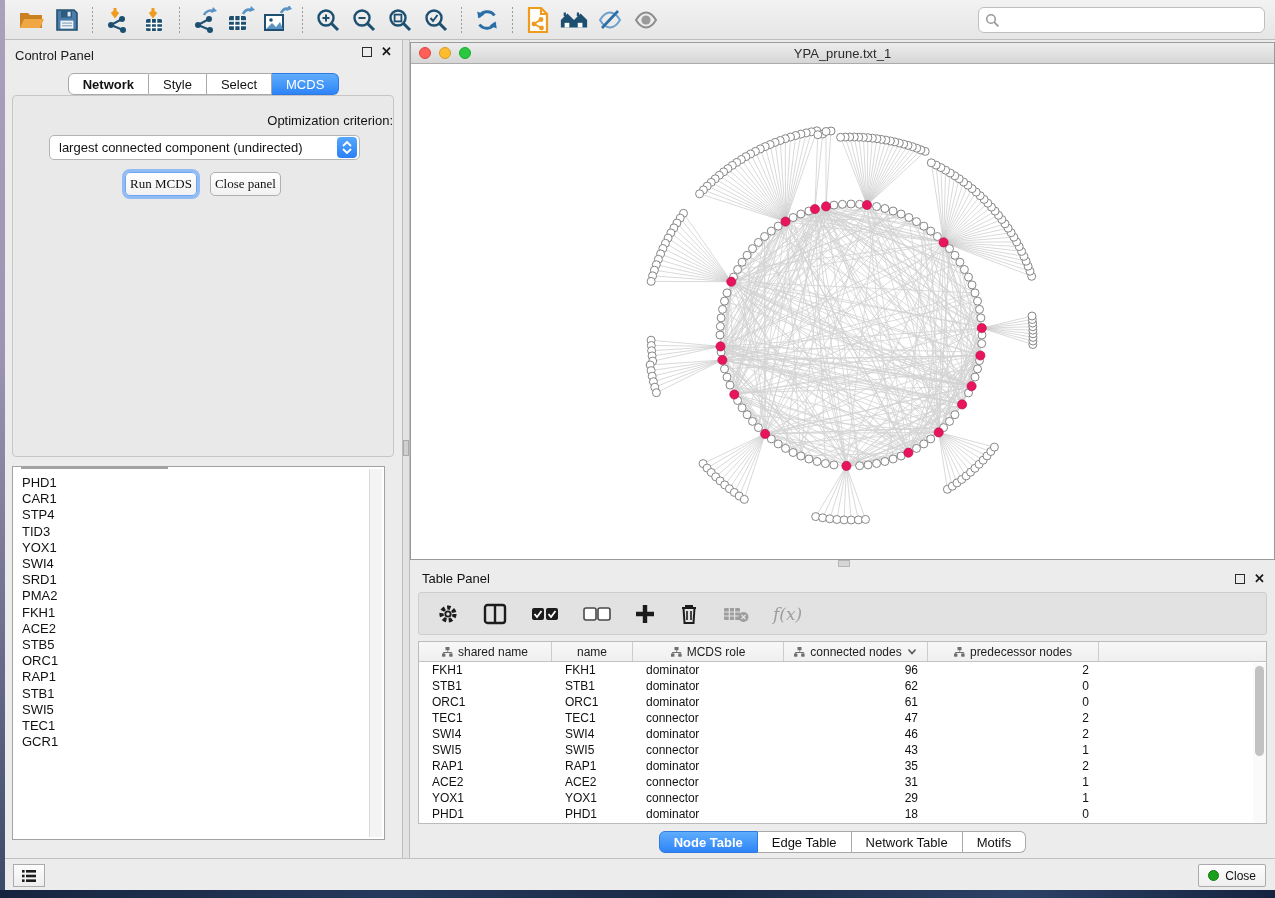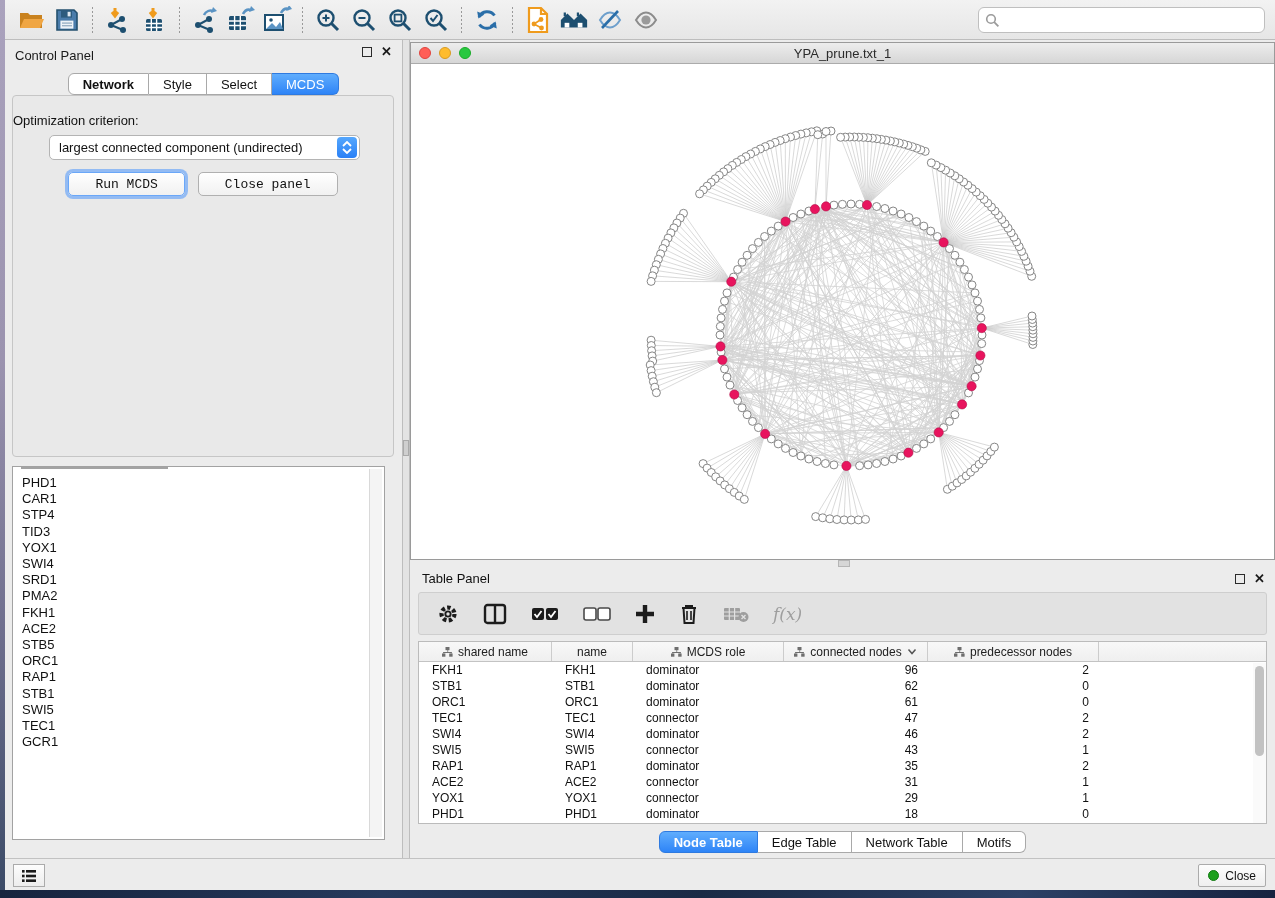--- a/index.html
+++ b/index.html
@@ -36,29 +36,29 @@
   .cp-tabs { position:absolute; left:0; top:33px; width:100%; display:flex; justify-content:center; z-index:3; }
   .seg { display:flex; }
   .seg .tab { height:22px; padding:0 14px; display:flex; align-items:center; background:#fff;
     border:1px solid #a9a9a9; border-left:none; font-size:13px; color:#111; }
   .seg .tab:first-child { border-left:1px solid #a9a9a9; border-radius:6px 0 0 6px;font-weight:bold; }
   .seg .tab:last-child { border-radius:0 6px 6px 0; }
   .seg .tab.active { background:linear-gradient(#5fadfd,#2e84f7); border-color:#2e7ae0; color:#fff; }
 
   .cp-body { position:absolute; left:7px; top:55px; width:382px; height:362px; background:#e9e9e9;
     border:1px solid #c6c6c6; border-radius:4px; }
-  .opt-label { position:absolute; top:17px; width:100%; text-align:left; font-size:13px; }
+  .opt-label { position:absolute; top:17px; width:100%; text-align:right; font-size:13px; }
   .select { position:absolute; left:36px; top:39px; width:311px; height:25px; background:#fff;
     border:1px solid #b4b4b4; border-radius:5px; display:flex; align-items:center; }
   .select .sel-text { flex:1; padding-left:9px; font-size:13px; white-space:nowrap; }
   .stepper { width:20px; height:21px; margin-right:2px; border-radius:4px;
     background:linear-gradient(#55a7fd,#2a80f6); display:flex; flex-direction:column; align-items:center; justify-content:center; gap:1px; }
   .btn-row { position:absolute; top:76px; width:100%; display:flex; justify-content:center; gap:13px; }
-  .mac-btn { height:24px; padding:0 26px; background:linear-gradient(#fff,#f1f1f1); border:1px solid #b0b0b0;
-    border-radius:5px; font-size:13px; font-family:Liberation Mono, monospace; color:#111; }
+  .mac-btn { height:24px; padding:0 4px; background:linear-gradient(#fff,#f1f1f1); border:1px solid #b0b0b0;
+    border-radius:5px; font-size:13px; font-family:Liberation Serif, serif; color:#111; }
   .mac-btn.focused { box-shadow:0 0 0 3px rgba(77,150,252,.55); border-color:#6aa7f8; }
 
   .mcds-fieldset { position:absolute; left:7px; top:426px; width:373px; height:374px;
     border:1px solid #a2a2a2; background:#fff; }
   .mcds-legend { position:absolute; left:8px; top:-8px; background:#a3a3a3; padding:0 4px; font-size:13px;margin-top:8px; }
   .mcds-list { position:absolute; inset:2px 15px 2px 2px; overflow:hidden; background:#fff; padding-top:6px; }
   .mcds-list div { font-size:13px; line-height:16.2px; padding-left:7px; }
   .mcds-scroll { position:absolute; top:2px; right:2px; bottom:2px; width:13px; background:#f4f4f4; border-left:1px solid #d9d9d9; }
 
   

